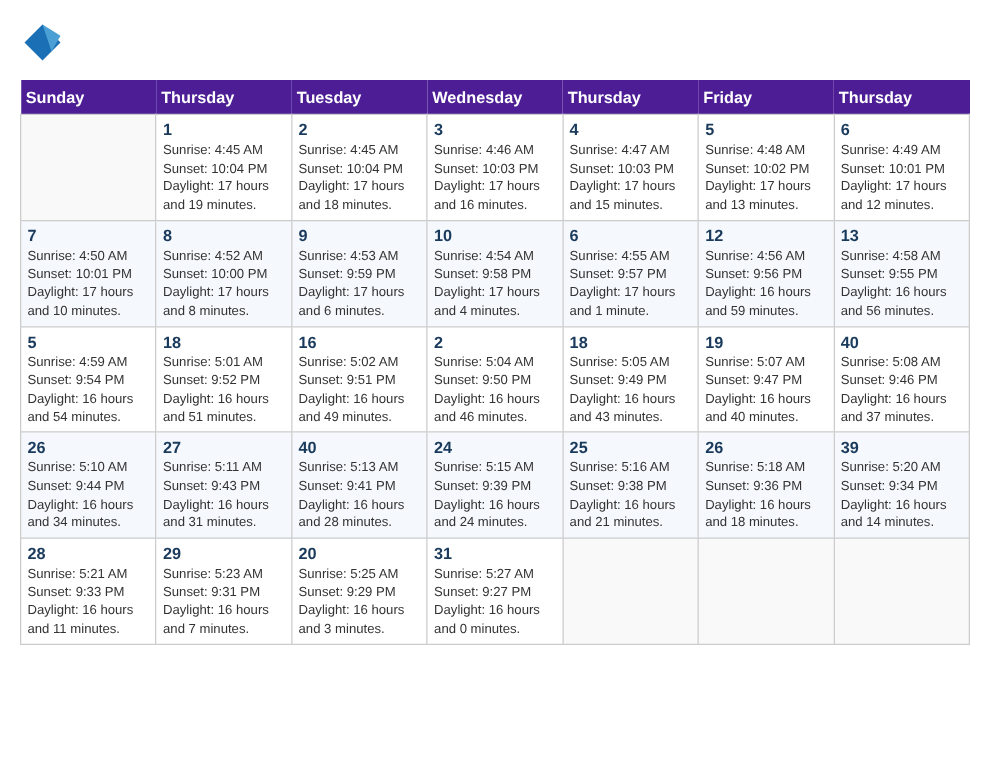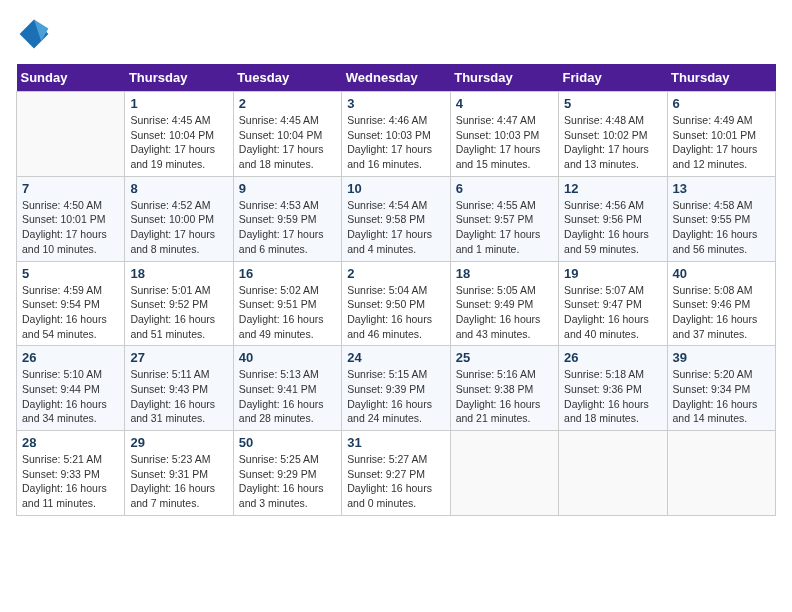--- a/index.html
+++ b/index.html
@@ -241,21 +241,21 @@
       <tr>
         <td>
           <span class="day-num">28</span>
           <div class="day-info">Sunrise: 5:21 AM<br>Sunset: 9:33 PM<br>Daylight: 16 hours<br>and 11 minutes.</div>
         </td>
         <td>
           <span class="day-num">29</span>
           <div class="day-info">Sunrise: 5:23 AM<br>Sunset: 9:31 PM<br>Daylight: 16 hours<br>and 7 minutes.</div>
         </td>
         <td>
-          <span class="day-num">50</span>
+          <span class="day-num">20</span>
           <div class="day-info">Sunrise: 5:25 AM<br>Sunset: 9:29 PM<br>Daylight: 16 hours<br>and 3 minutes.</div>
         </td>
         <td>
           <span class="day-num">31</span>
           <div class="day-info">Sunrise: 5:27 AM<br>Sunset: 9:27 PM<br>Daylight: 16 hours<br>and 0 minutes.</div>
         </td>
         <td class="empty"></td>
         <td class="empty"></td>
         <td class="empty"></td>
       </tr>

